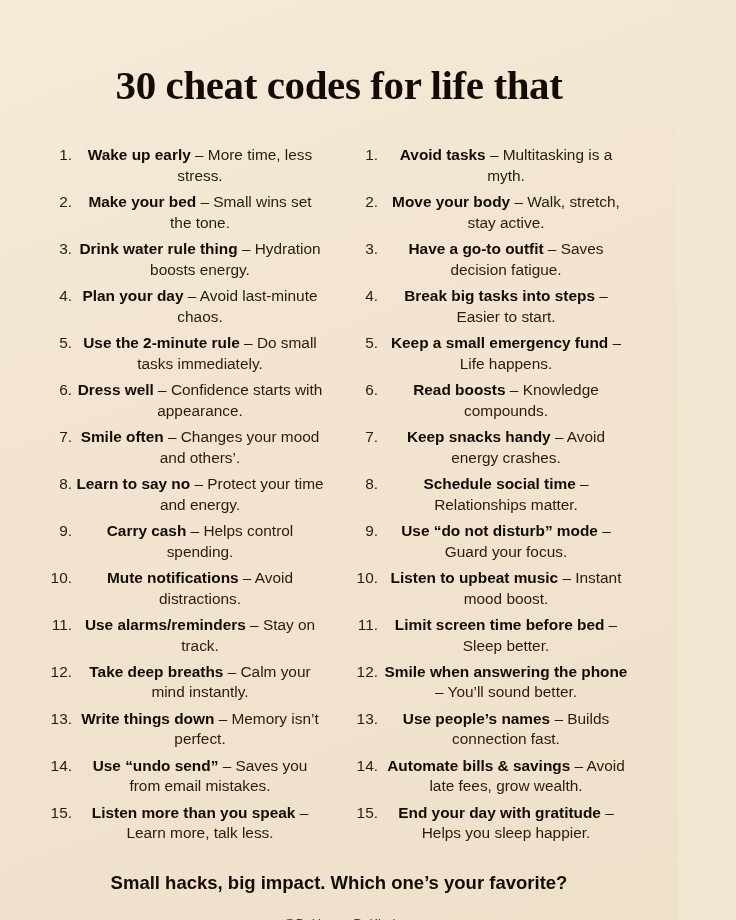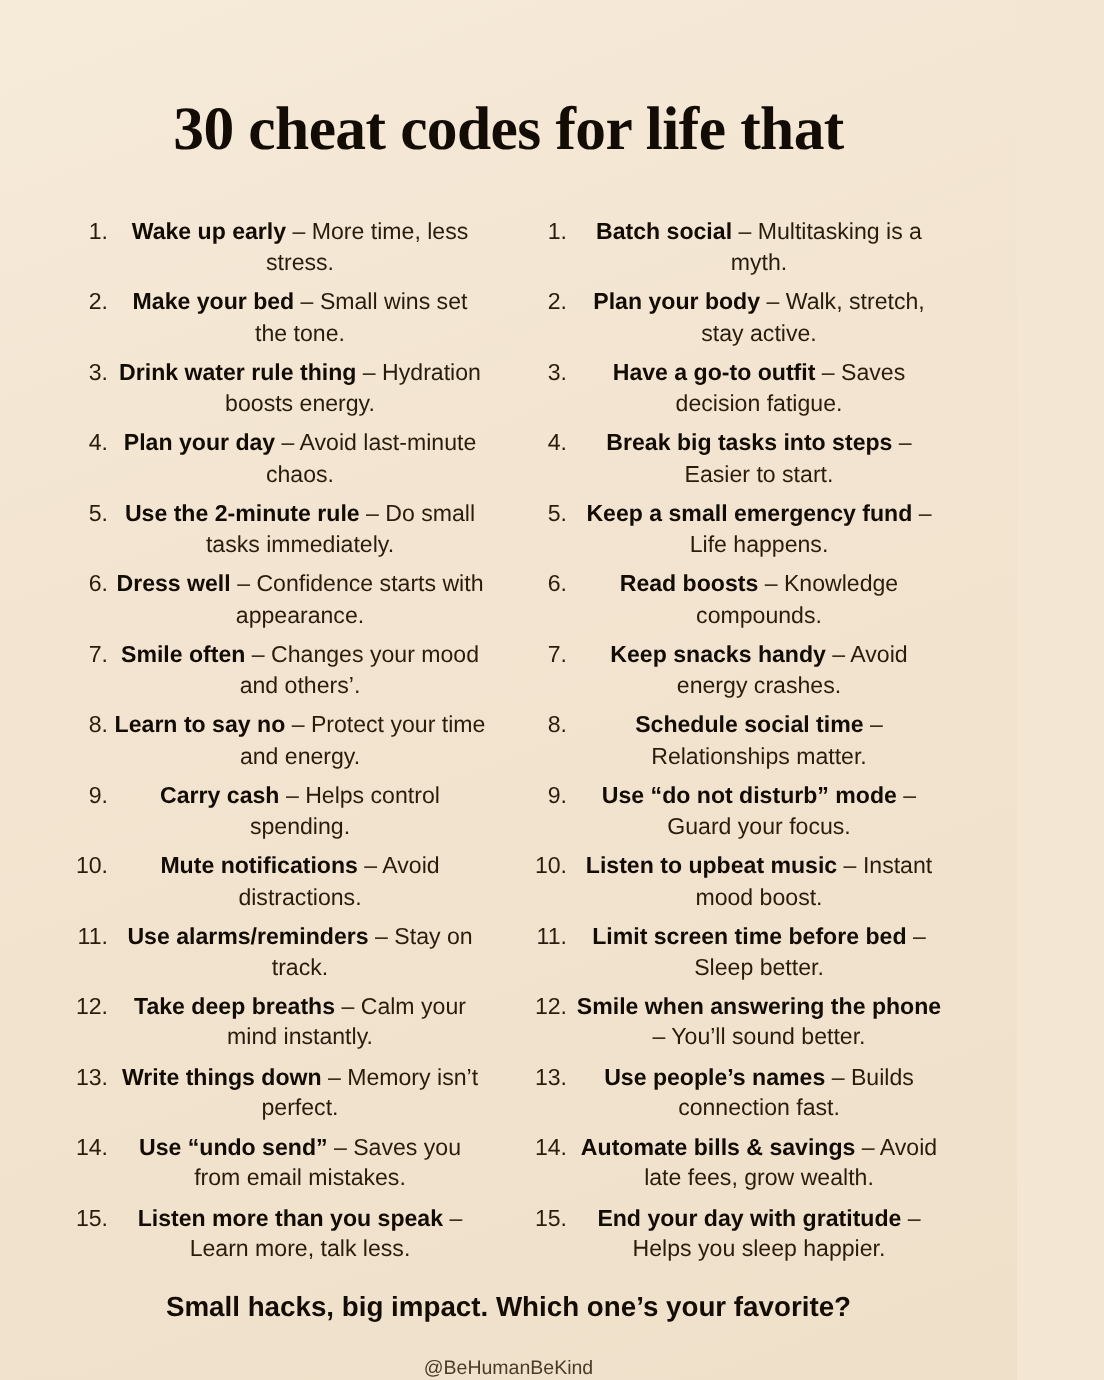--- a/index.html
+++ b/index.html
@@ -78,21 +78,21 @@
     color: #130c05;
   }
   .tip-rest {
     font-weight: normal;
   }
   .footer-cta {
     text-align: center;
     font-weight: bold;
     font-size: 18.5px;
     color: #140d05;
-    margin-top: 10px;
+    margin-top: 22px;
     padding: 0 10px;
   }
   .handle {
     text-align: center;
     font-size: 13px;
     color: #4a3a28;
     margin-top: 22px;
     margin-bottom: 6px;
   }
 </style>
@@ -122,22 +122,22 @@
         <li><span class="tip-term">Use alarms/reminders</span><span class="tip-rest"> – Stay on track.</span></li>
         <li><span class="tip-term">Take deep breaths</span><span class="tip-rest"> – Calm your mind instantly.</span></li>
         <li><span class="tip-term">Write things down</span><span class="tip-rest"> – Memory isn’t perfect.</span></li>
         <li><span class="tip-term">Use “undo send”</span><span class="tip-rest"> – Saves you from email mistakes.</span></li>
         <li><span class="tip-term">Listen more than you speak</span><span class="tip-rest"> – Learn more, talk less.</span></li>
       </ol>
     </div>
 
     <div class="col">
       <ol class="list">
-        <li><span class="tip-term">Batch social</span><span class="tip-rest"> – Multitasking is a myth.</span></li>
-        <li><span class="tip-term">Plan your body</span><span class="tip-rest"> – Walk, stretch, stay active.</span></li>
+        <li><span class="tip-term">Avoid tasks</span><span class="tip-rest"> – Multitasking is a myth.</span></li>
+        <li><span class="tip-term">Move your body</span><span class="tip-rest"> – Walk, stretch, stay active.</span></li>
         <li><span class="tip-term">Have a go-to outfit</span><span class="tip-rest"> – Saves decision fatigue.</span></li>
         <li><span class="tip-term">Break big tasks into steps</span><span class="tip-rest"> – Easier to start.</span></li>
         <li><span class="tip-term">Keep a small emergency fund</span><span class="tip-rest"> – Life happens.</span></li>
         <li><span class="tip-term">Read boosts</span><span class="tip-rest"> – Knowledge compounds.</span></li>
         <li><span class="tip-term">Keep snacks handy</span><span class="tip-rest"> – Avoid energy crashes.</span></li>
         <li><span class="tip-term">Schedule social time</span><span class="tip-rest"> – Relationships matter.</span></li>
         <li><span class="tip-term">Use “do not disturb” mode</span><span class="tip-rest"> – Guard your focus.</span></li>
         <li><span class="tip-term">Listen to upbeat music</span><span class="tip-rest"> – Instant mood boost.</span></li>
         <li><span class="tip-term">Limit screen time before bed</span><span class="tip-rest"> – Sleep better.</span></li>
         <li><span class="tip-term">Smile when answering the phone</span><span class="tip-rest"> – You’ll sound better.</span></li>

